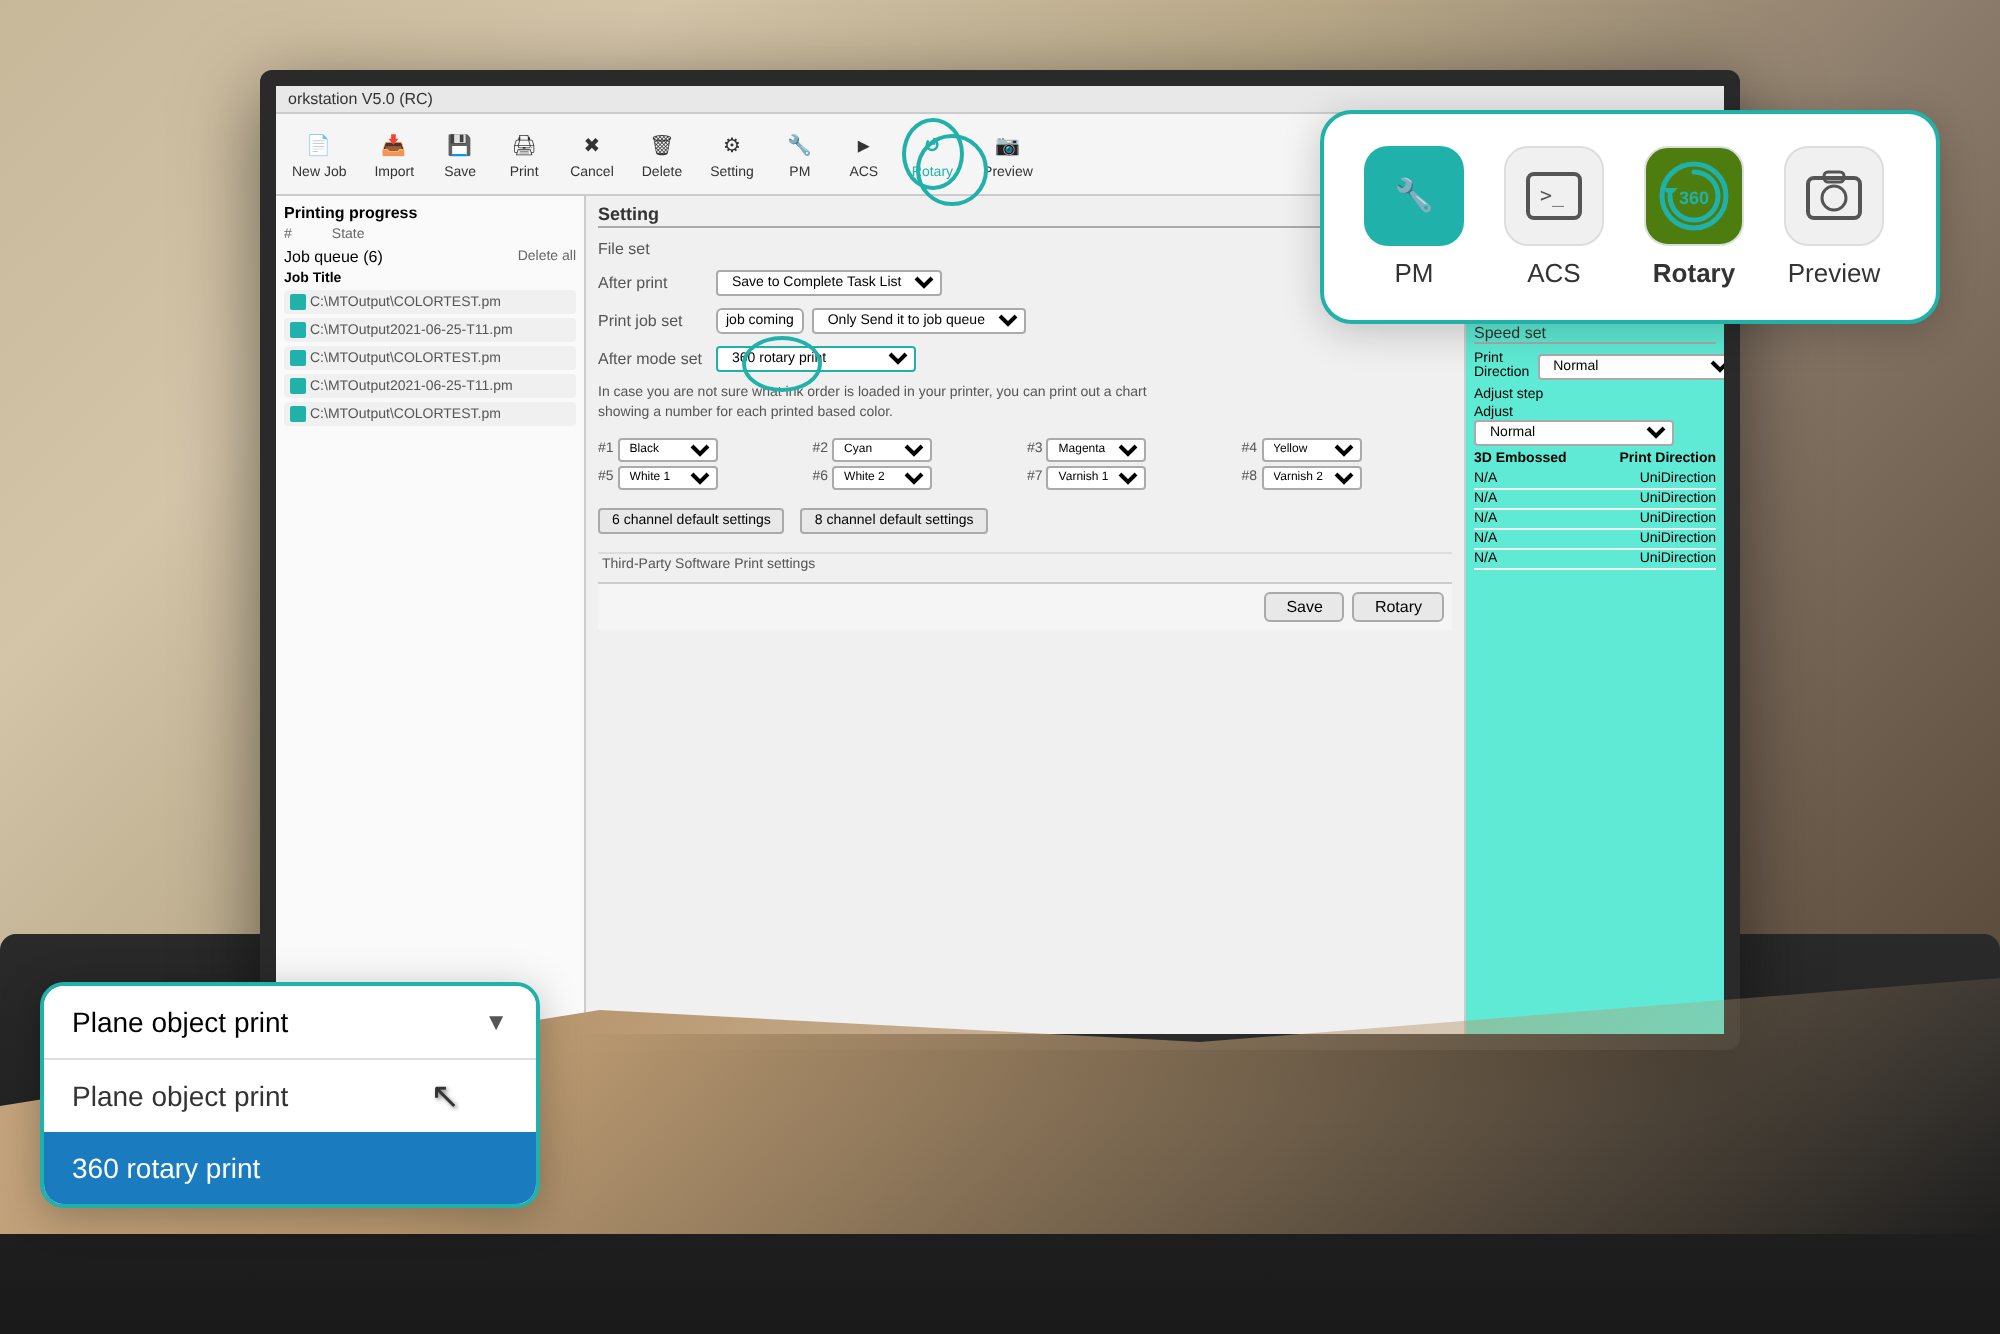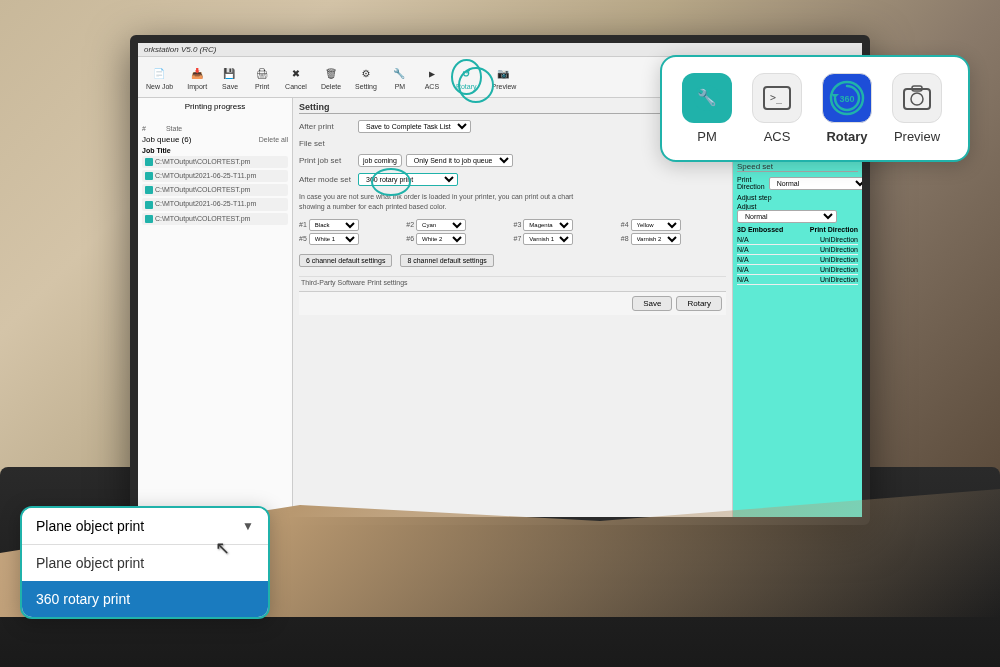--- a/index.html
+++ b/index.html
@@ -71,21 +71,20 @@
 
     .title-bar {
       background: #e8e8e8;
       padding: 2px 6px;
       font-size: 8px;
       color: #333;
       border-bottom: 1px solid #ccc;
       display: flex;
       align-items: center;
       gap: 4px;
-      font-style: italic;
     }
 
     .toolbar {
       background: #f5f5f5;
       border-bottom: 1px solid #ccc;
       padding: 2px 4px;
       display: flex;
       align-items: center;
       gap: 6px;
       flex-wrap: nowrap;
@@ -129,24 +128,23 @@
       width: 155px;
       background: #fafafa;
       border-right: 1px solid #ccc;
       display: flex;
       flex-direction: column;
       padding: 4px;
       font-size: 8px;
     }
 
     .panel-title {
-      font-weight: normal;
-      margin-bottom: 14px;
+      font-weight: bold;
+      margin-bottom: 3px;
       font-size: 8px;
-      text-align: center;
     }
 
     .job-queue-header {
       display: flex;
       justify-content: space-between;
       align-items: center;
       margin-bottom: 3px;
     }
 
     .delete-all-btn {
@@ -386,35 +384,35 @@
       width: 50px;
       height: 50px;
       border-radius: 12px;
       display: flex;
       align-items: center;
       justify-content: center;
     }
 
     .float-card-icon.pm { background: #20b2aa; }
     .float-card-icon.acs { background: #f0f0f0; border: 1px solid #ddd; }
-    .float-card-icon.rotary { background: #1d4ed8; border: 1px solid #ddd; }
+    .float-card-icon.rotary { background: #4d7c0f; border: 1px solid #ddd; }
     .float-card-icon.preview { background: #f0f0f0; border: 1px solid #ddd; }
 
     .float-card-label {
       font-size: 13px;
       font-family: Arial, sans-serif;
       color: #333;
     }
 
     .float-card-label.active { font-weight: bold; }
 
     
     .float-card-bottomleft {
       position: absolute;
-      bottom: 48px;
+      bottom: 63px;
       left: 20px;
       width: 250px;
       background: white;
       border-radius: 12px;
       border: 2px solid #20b2aa;
       z-index: 10;
       overflow: hidden;
       box-shadow: 0 4px 20px rgba(0,0,0,0.25);
       font-family: Arial, sans-serif;
       font-size: 14px;
@@ -566,28 +564,28 @@
         <div class="job-item"><span class="job-icon"></span><span>C:\MTOutput2021-06-25-T11.pm</span></div>
         <div class="job-item"><span class="job-icon"></span><span>C:\MTOutput\COLORTEST.pm</span></div>
         <div class="job-item"><span class="job-icon"></span><span>C:\MTOutput2021-06-25-T11.pm</span></div>
         <div class="job-item"><span class="job-icon"></span><span>C:\MTOutput\COLORTEST.pm</span></div>
       </div>
 
       <div class="center-panel">
         <div class="setting-section">Setting</div>
 
         <div class="form-row">
+          <span class="form-label">File set</span>
+        </div>
+
+        <div class="form-row">
           <span class="form-label">After print</span>
           <select class="form-select">
             <option>Save to Complete Task List</option>
           </select>
-        </div>
-
-        <div class="form-row">
-          <span class="form-label">File set</span>
         </div>
 
 
         <div class="form-row">
           <span class="form-label">Print job set</span>
           <div style="border:1px solid #aaa;border-radius:3px;padding:2px 4px;font-size:7px;background:white;position:relative;">
             <span>job coming</span>
           </div>
           <select class="form-select">
             <option>Only Send it to job queue</option>

